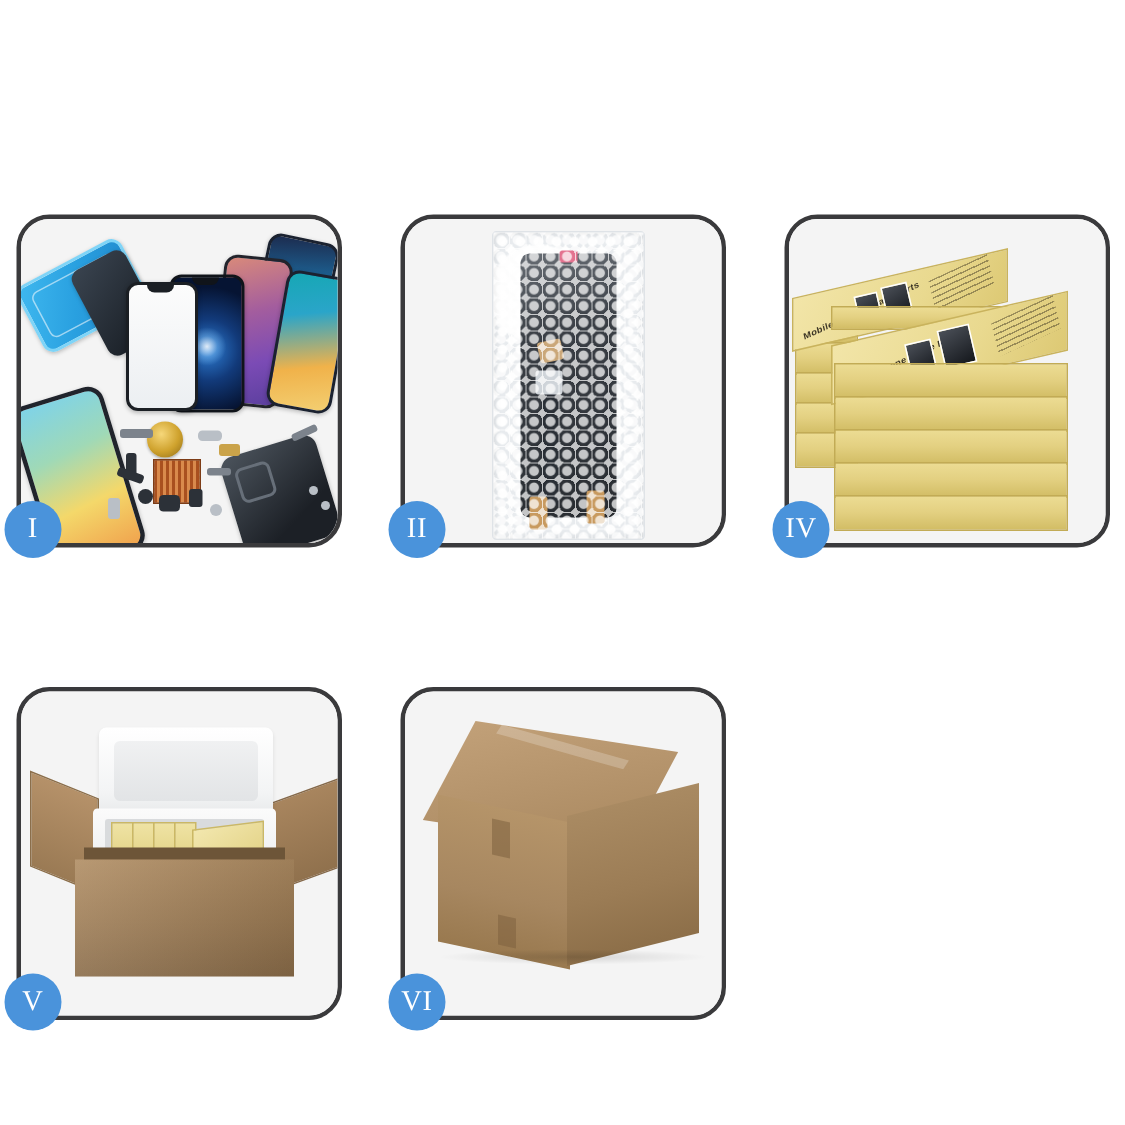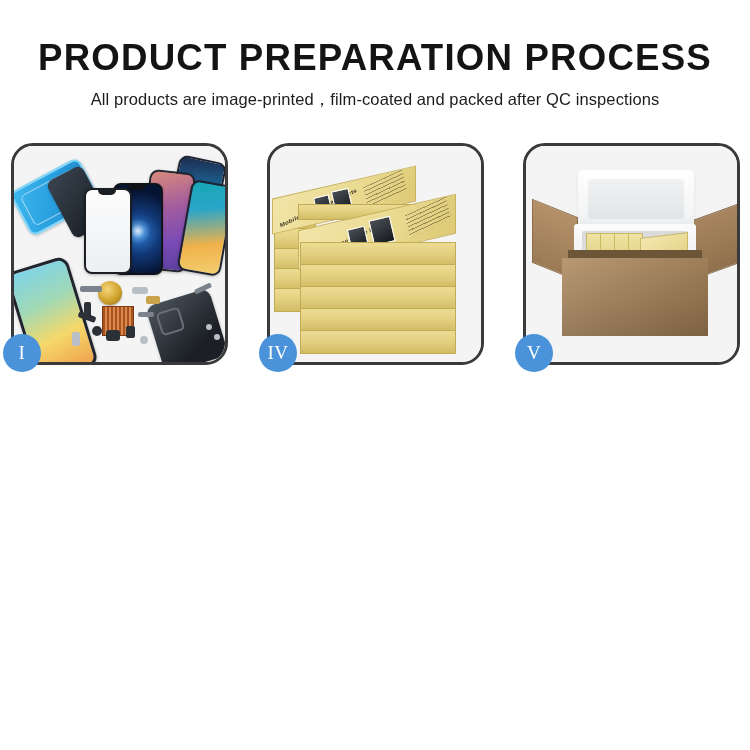--- a/index.html
+++ b/index.html
@@ -390,24 +390,20 @@
   .c6-shadow {
     position:absolute; left:24px; top:172px; width:176px; height:10px;
     background: radial-gradient(ellipse at center, rgba(0,0,0,.13), rgba(0,0,0,0) 72%);
   }
 </style>
 </head>
 <body>
 
 <div class="page">
 
-  <div class="header">
-    <h1 class="title">PRODUCT PREPARATION PROCESS</h1>
-    <p class="subtitle">All products are image-printed，film-coated and packed after QC inspections</p>
-  </div>
 
   <div class="grid">
 
     <div class="panel">
       <div class="panel-clip">
         <div class="scene">
           <div class="ph ph-a"></div>
           <div class="ph ph-b"></div>
           <div class="ph ph-f"></div>
           <div class="ph ph-e"></div>
@@ -430,20 +426,37 @@
           <div class="part lt" style="left:124px;top:166px;width:16px;height:5px;"></div>
           <div class="part sil" style="left:126px;top:190px;width:8px;height:8px;border-radius:50%;"></div>
           <div class="part lt" style="left:180px;top:140px;width:18px;height:5px;transform:rotate(-25deg);"></div>
           <div class="part sil" style="left:192px;top:178px;width:6px;height:6px;border-radius:50%;"></div>
           <div class="part sil" style="left:200px;top:188px;width:6px;height:6px;border-radius:50%;"></div>
         </div>
       </div>
       <div class="badge">I</div>
     </div>
 
+    <div class="panel">
+      <div class="panel-clip">
+        <div class="scene">
+          <div class="bag">
+            <div class="lcd"></div>
+            <div class="lcd-flex"></div>
+            <div class="lcd-gold1"></div>
+            <div class="lcd-conn"></div>
+            <div class="lcd-gold2"></div>
+            <div class="lcd-gold3"></div>
+            <div class="pinktag"></div>
+            <div class="bub-overlay"></div>
+          </div>
+        </div>
+      </div>
+      <div class="badge">II</div>
+    </div>
 
 
     <div class="panel">
       <div class="panel-clip">
         <div class="scene stack">
 
           <div class="sbox" style="left:4px;top:62px;width:40px;height:20px;"></div>
           <div class="sbox" style="left:4px;top:82px;width:40px;height:20px;"></div>
           <div class="sbox" style="left:4px;top:102px;width:40px;height:20px;"></div>
           <div class="sbox" style="left:4px;top:122px;width:40px;height:20px;"></div>
@@ -490,15 +503,29 @@
               <div class="y5-flat"></div>
             </div>
           </div>
           <div class="c5-inner"></div>
           <div class="c5-body"></div>
         </div>
       </div>
       <div class="badge">V</div>
     </div>
 
+    <div class="panel">
+      <div class="panel-clip">
+        <div class="scene">
+          <div class="c6-face-top"></div>
+          <div class="c6-seam"></div>
+          <div class="c6-face-left"></div>
+          <div class="c6-face-right"></div>
+          <div class="c6-tape1"></div>
+          <div class="c6-tape2"></div>
+          <div class="c6-shadow"></div>
+        </div>
+      </div>
+      <div class="badge">VI</div>
+    </div>
 
   </div>
 </div>
 
 </body></html>

